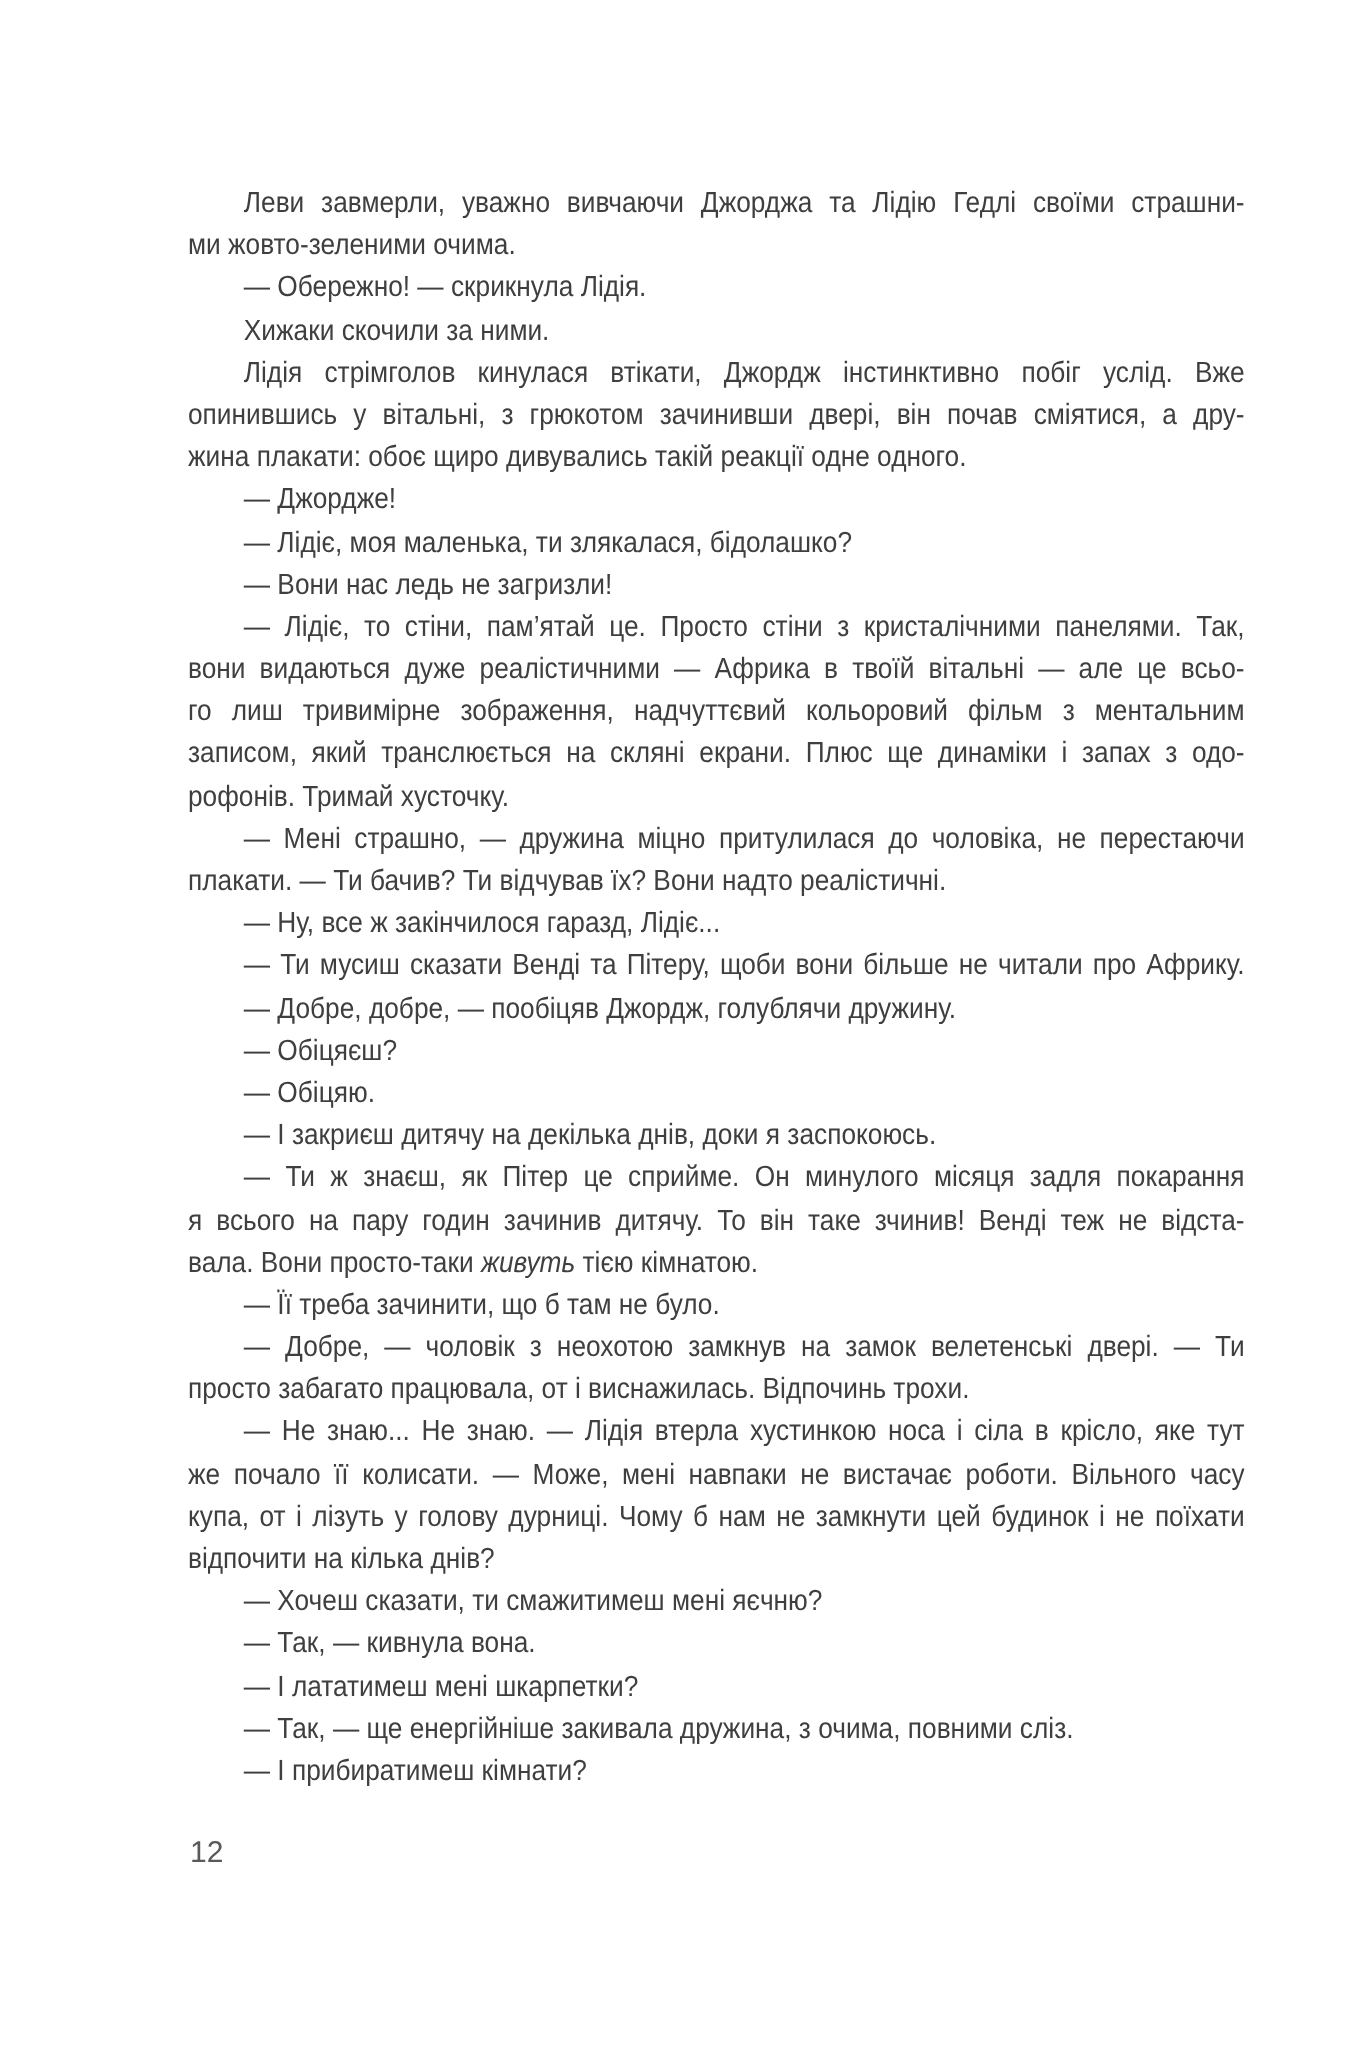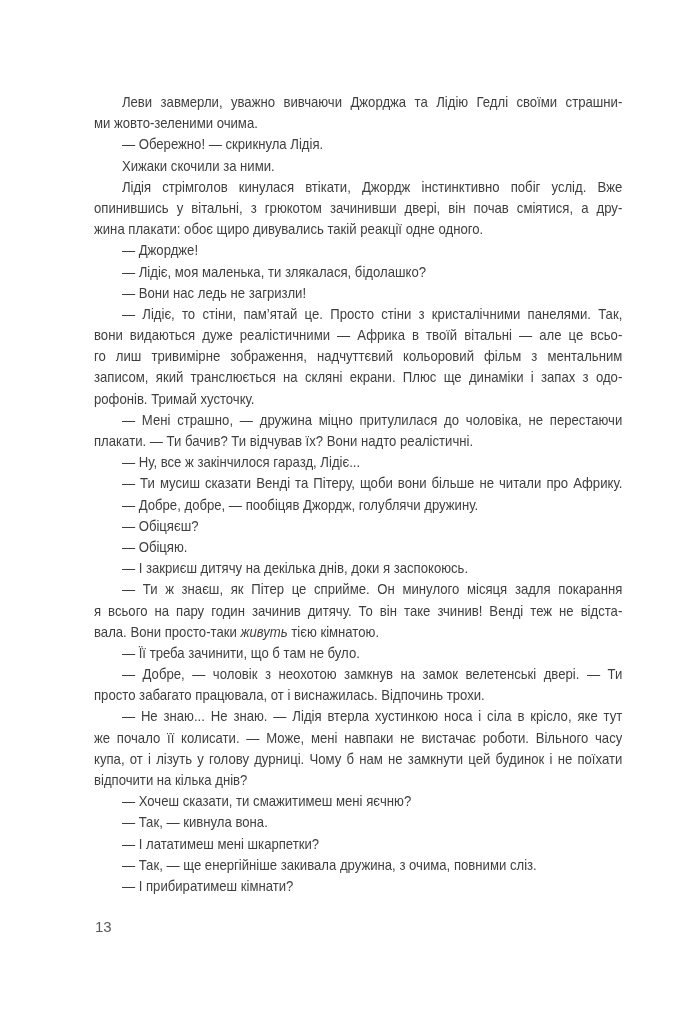--- a/index.html
+++ b/index.html
@@ -88,13 +88,13 @@
   <div class="line justify">же почало її колисати. — Може, мені навпаки не вистачає роботи. Вільного часу</div>
   <div class="line justify">купа, от і лізуть у голову дурниці. Чому б нам не замкнути цей будинок і не поїхати</div>
   <div class="line end">відпочити на кілька днів?</div>
   <div class="line indent end">— Хочеш сказати, ти смажитимеш мені яєчню?</div>
   <div class="line indent end">— Так, — кивнула вона.</div>
   <div class="line indent end">— І лататимеш мені шкарпетки?</div>
   <div class="line indent end">— Так, — ще енергійніше закивала дружина, з очима, повними сліз.</div>
   <div class="line indent end">— І прибиратимеш кімнати?</div>
 </div>
 
-<div class="page-number">13</div>
+<div class="page-number">12</div>
 
 </body></html>

